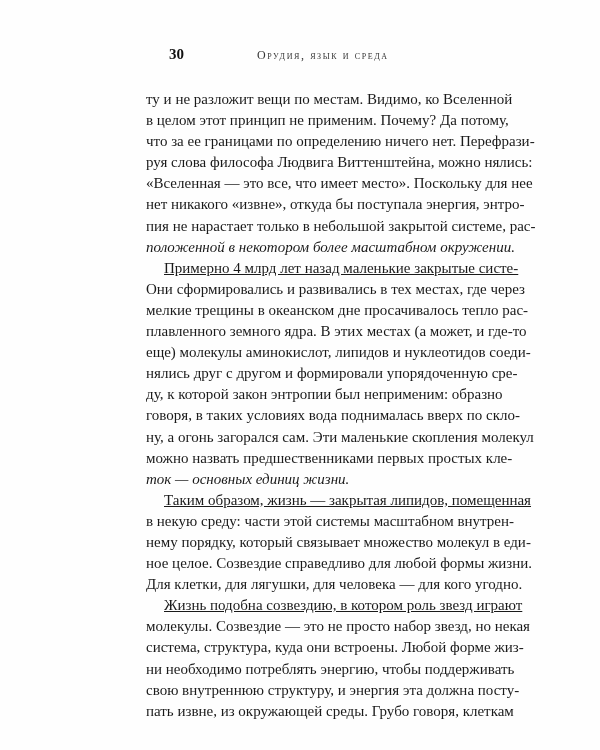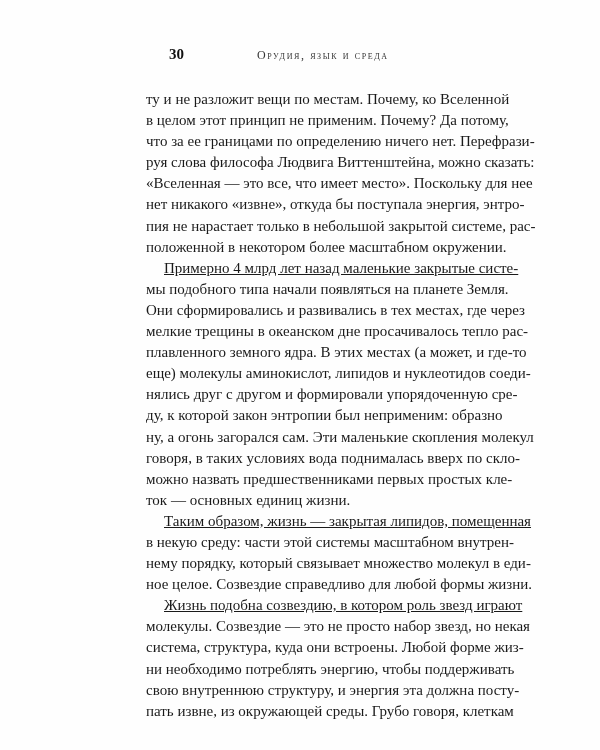--- a/index.html
+++ b/index.html
@@ -3,56 +3,56 @@
 <meta charset="utf-8">
 <style>
   html, body { margin: 0; padding: 0; background: #ffffff; }
   body { width: 600px; height: 750px; position: relative; overflow: hidden; }
   .page { position: absolute; left: 0; top: 0; width: 600px; height: 750px; background: #fefefe; }
   .header { position: absolute; top: 46px; left: 146px; width: 351px; height: 20px; margin-left: 23px; }
   .page-num { position: absolute; left: 0; top: 0; font-family: "Liberation Serif", serif; font-weight: bold; font-size: 15px; color: #111; }
   .running-title { position: absolute; left: 88px; top: 2px; font-family: "Liberation Serif", serif; font-size: 12px; letter-spacing: 1.6px; font-variant: small-caps; color: #333; }
   .body-text { position: absolute; top: 89px; left: 146px; width: 351px; font-family: "Liberation Serif", serif; font-size: 15px; color: #1a1a1a; }
   .line { display: block; height: 21.1px; line-height: 21.1px; white-space: nowrap; text-align: justify; text-align-last: justify; }
-  .line.last { text-align-last: left; }
+  .line.last { text-align-last: left; font-style: italic; }
   .line.indent { padding-left: 18px; text-decoration: underline; }
 </style>
 </head>
 <body>
 
 <div class="page">
   <div class="header">
     <span class="page-num">30</span>
     <span class="running-title">Орудия, язык и среда</span>
   </div>
   <div class="body-text" id="body-text">
-      <span class="line">ту и не разложит вещи по местам. Почему, ко Вселенной</span>
+      <span class="line">ту и не разложит вещи по местам. Видимо, ко Вселенной</span>
       <span class="line">в целом этот принцип не применим. Почему? Да потому,</span>
       <span class="line">что за ее границами по определению ничего нет. Перефрази-</span>
-      <span class="line">руя слова философа Людвига Виттенштейна, можно сказать:</span>
+      <span class="line">руя слова философа Людвига Виттенштейна, можно нялись:</span>
       <span class="line">«Вселенная — это все, что имеет место». Поскольку для нее</span>
       <span class="line">нет никакого «извне», откуда бы поступала энергия, энтро-</span>
       <span class="line">пия не нарастает только в небольшой закрытой системе, рас-</span>
       <span class="line last">положенной в некотором более масштабном окружении.</span>
       <span class="line indent">Примерно 4 млрд лет назад маленькие закрытые систе-</span>
-      <span class="line">мы подобного типа начали появляться на планете Земля.</span>
       <span class="line">Они сформировались и развивались в тех местах, где через</span>
       <span class="line">мелкие трещины в океанском дне просачивалось тепло рас-</span>
       <span class="line">плавленного земного ядра. В этих местах (а может, и где-то</span>
       <span class="line">еще) молекулы аминокислот, липидов и нуклеотидов соеди-</span>
       <span class="line">нялись друг с другом и формировали упорядоченную сре-</span>
       <span class="line">ду, к которой закон энтропии был неприменим: образно</span>
+      <span class="line">говоря, в таких условиях вода поднималась вверх по скло-</span>
       <span class="line">ну, а огонь загорался сам. Эти маленькие скопления молекул</span>
-      <span class="line">говоря, в таких условиях вода поднималась вверх по скло-</span>
       <span class="line">можно назвать предшественниками первых простых кле-</span>
       <span class="line last">ток — основных единиц жизни.</span>
       <span class="line indent">Таким образом, жизнь — закрытая липидов, помещенная</span>
       <span class="line">в некую среду: части этой системы масштабном внутрен-</span>
       <span class="line">нему порядку, который связывает множество молекул в еди-</span>
       <span class="line">ное целое. Созвездие справедливо для любой формы жизни.</span>
+      <span class="line">Для клетки, для лягушки, для человека — для кого угодно.</span>
       <span class="line indent">Жизнь подобна созвездию, в котором роль звезд играют</span>
       <span class="line">молекулы. Созвездие — это не просто набор звезд, но некая</span>
       <span class="line">система, структура, куда они встроены. Любой форме жиз-</span>
       <span class="line">ни необходимо потреблять энергию, чтобы поддерживать</span>
       <span class="line">свою внутреннюю структуру, и энергия эта должна посту-</span>
       <span class="line">пать извне, из окружающей среды. Грубо говоря, клеткам</span>
     </div>
 </div>
 
 </body></html>

